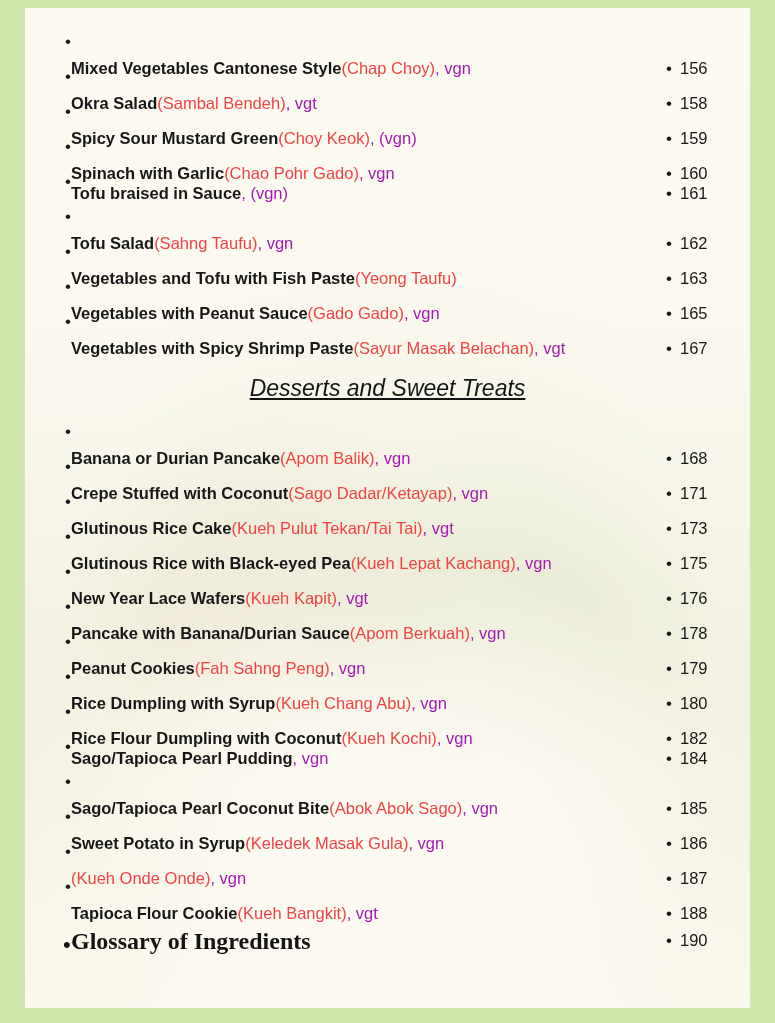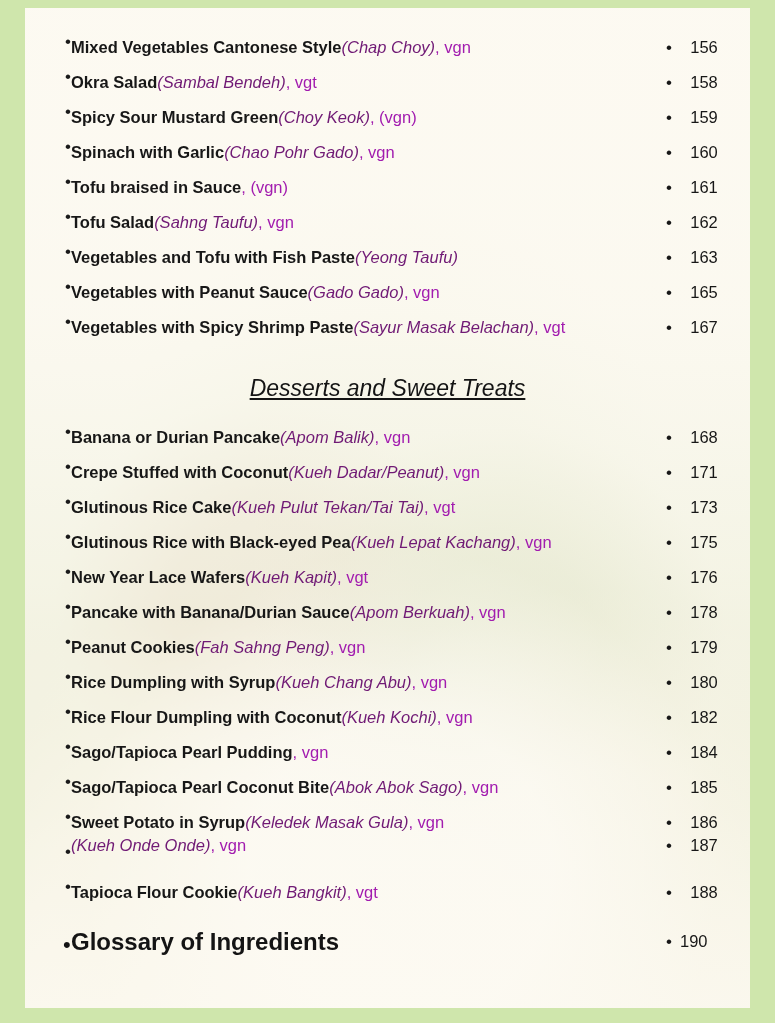--- a/index.html
+++ b/index.html
@@ -64,44 +64,44 @@
   }
   .entry .title {
     font-size: 16.5px;
     font-weight: bold;
     color: #171717;
     white-space: nowrap;
     margin-top: 12px;
   }
   .entry .native {
     font-size: 16.5px;
-    font-style: italic;
     font-weight: normal;
-    color: #701a75;
+    color: #ef4444;
     white-space: nowrap;
+    margin-top: 33px;
   }
   .entry .tag {
     font-size: 16.5px;
     font-weight: normal;
     color: #a21caf;
     white-space: nowrap;
   }
   .entry .leader {
     flex: 1 1 auto;
   }
   .entry .dot {
     width: 22px;
     text-align: center;
     font-size: 17px;
     color: #171717;
     flex: 0 0 auto;
   }
   .entry .page-num {
     width: 48px;
-    text-align: center;
+    text-align: left;
     font-size: 16.5px;
     color: #171717;
     flex: 0 0 auto;
     padding-right: 4px;
   }
   .section-heading {
     text-align: center;
     font-size: 23px;
     font-weight: normal;
     font-style: italic;
@@ -123,20 +123,21 @@
     top: 6px;
     font-size: 22px;
     line-height: 1;
     color: #141414;
   }
   .glossary .title {
     font-size: 24px;
     font-weight: bold;
     color: #141414;
     white-space: nowrap;
+    font-family: Liberation Serif, serif;
   }
   .glossary .leader { flex: 1 1 auto; }
   .glossary .dot {
     width: 22px;
     text-align: center;
     font-size: 17px;
     color: #171717;
     flex: 0 0 auto;
     position: relative;
     top: -3px;
@@ -253,21 +254,21 @@
         <span class="title">Banana or Durian Pancake</span>
         <span class="native">(Apom Balik)</span>
         <span class="tag">, vgn</span>
         <span class="leader"></span>
         <span class="dot">•</span>
         <span class="page-num">168</span>
       </div>
       <div class="entry">
         <span class="bullet">•</span>
         <span class="title">Crepe Stuffed with Coconut</span>
-        <span class="native">(Kueh Dadar/Peanut)</span>
+        <span class="native">(Sago Dadar/Ketayap)</span>
         <span class="tag">, vgn</span>
         <span class="leader"></span>
         <span class="dot">•</span>
         <span class="page-num">171</span>
       </div>
       <div class="entry">
         <span class="bullet">•</span>
         <span class="title">Glutinous Rice Cake</span>
         <span class="native">(Kueh Pulut Tekan/Tai Tai)</span>
         <span class="tag">, vgt</span>

